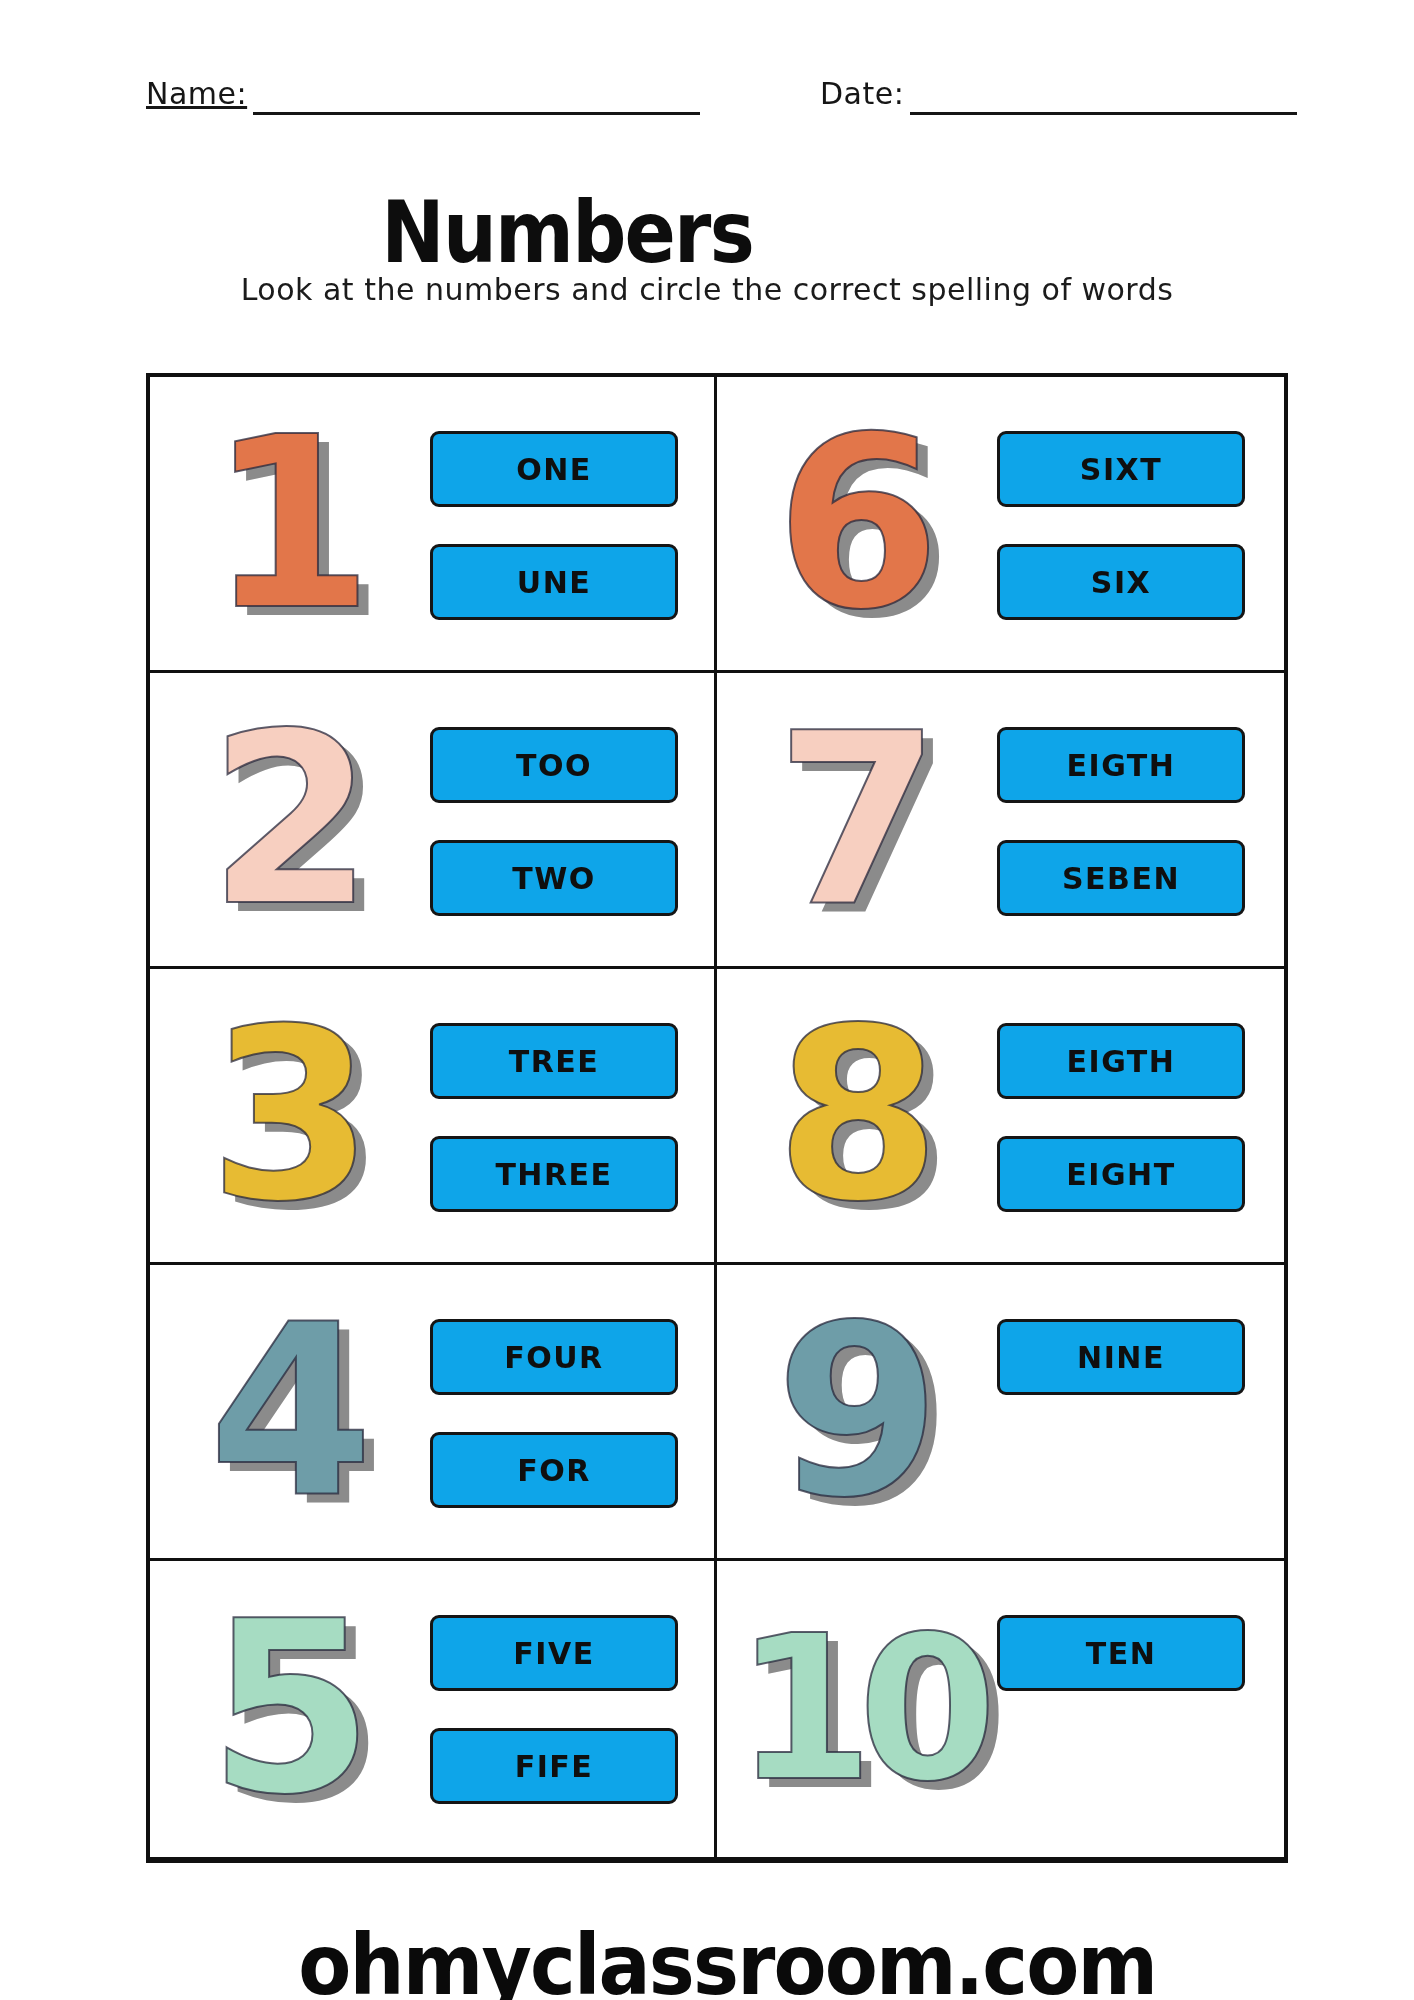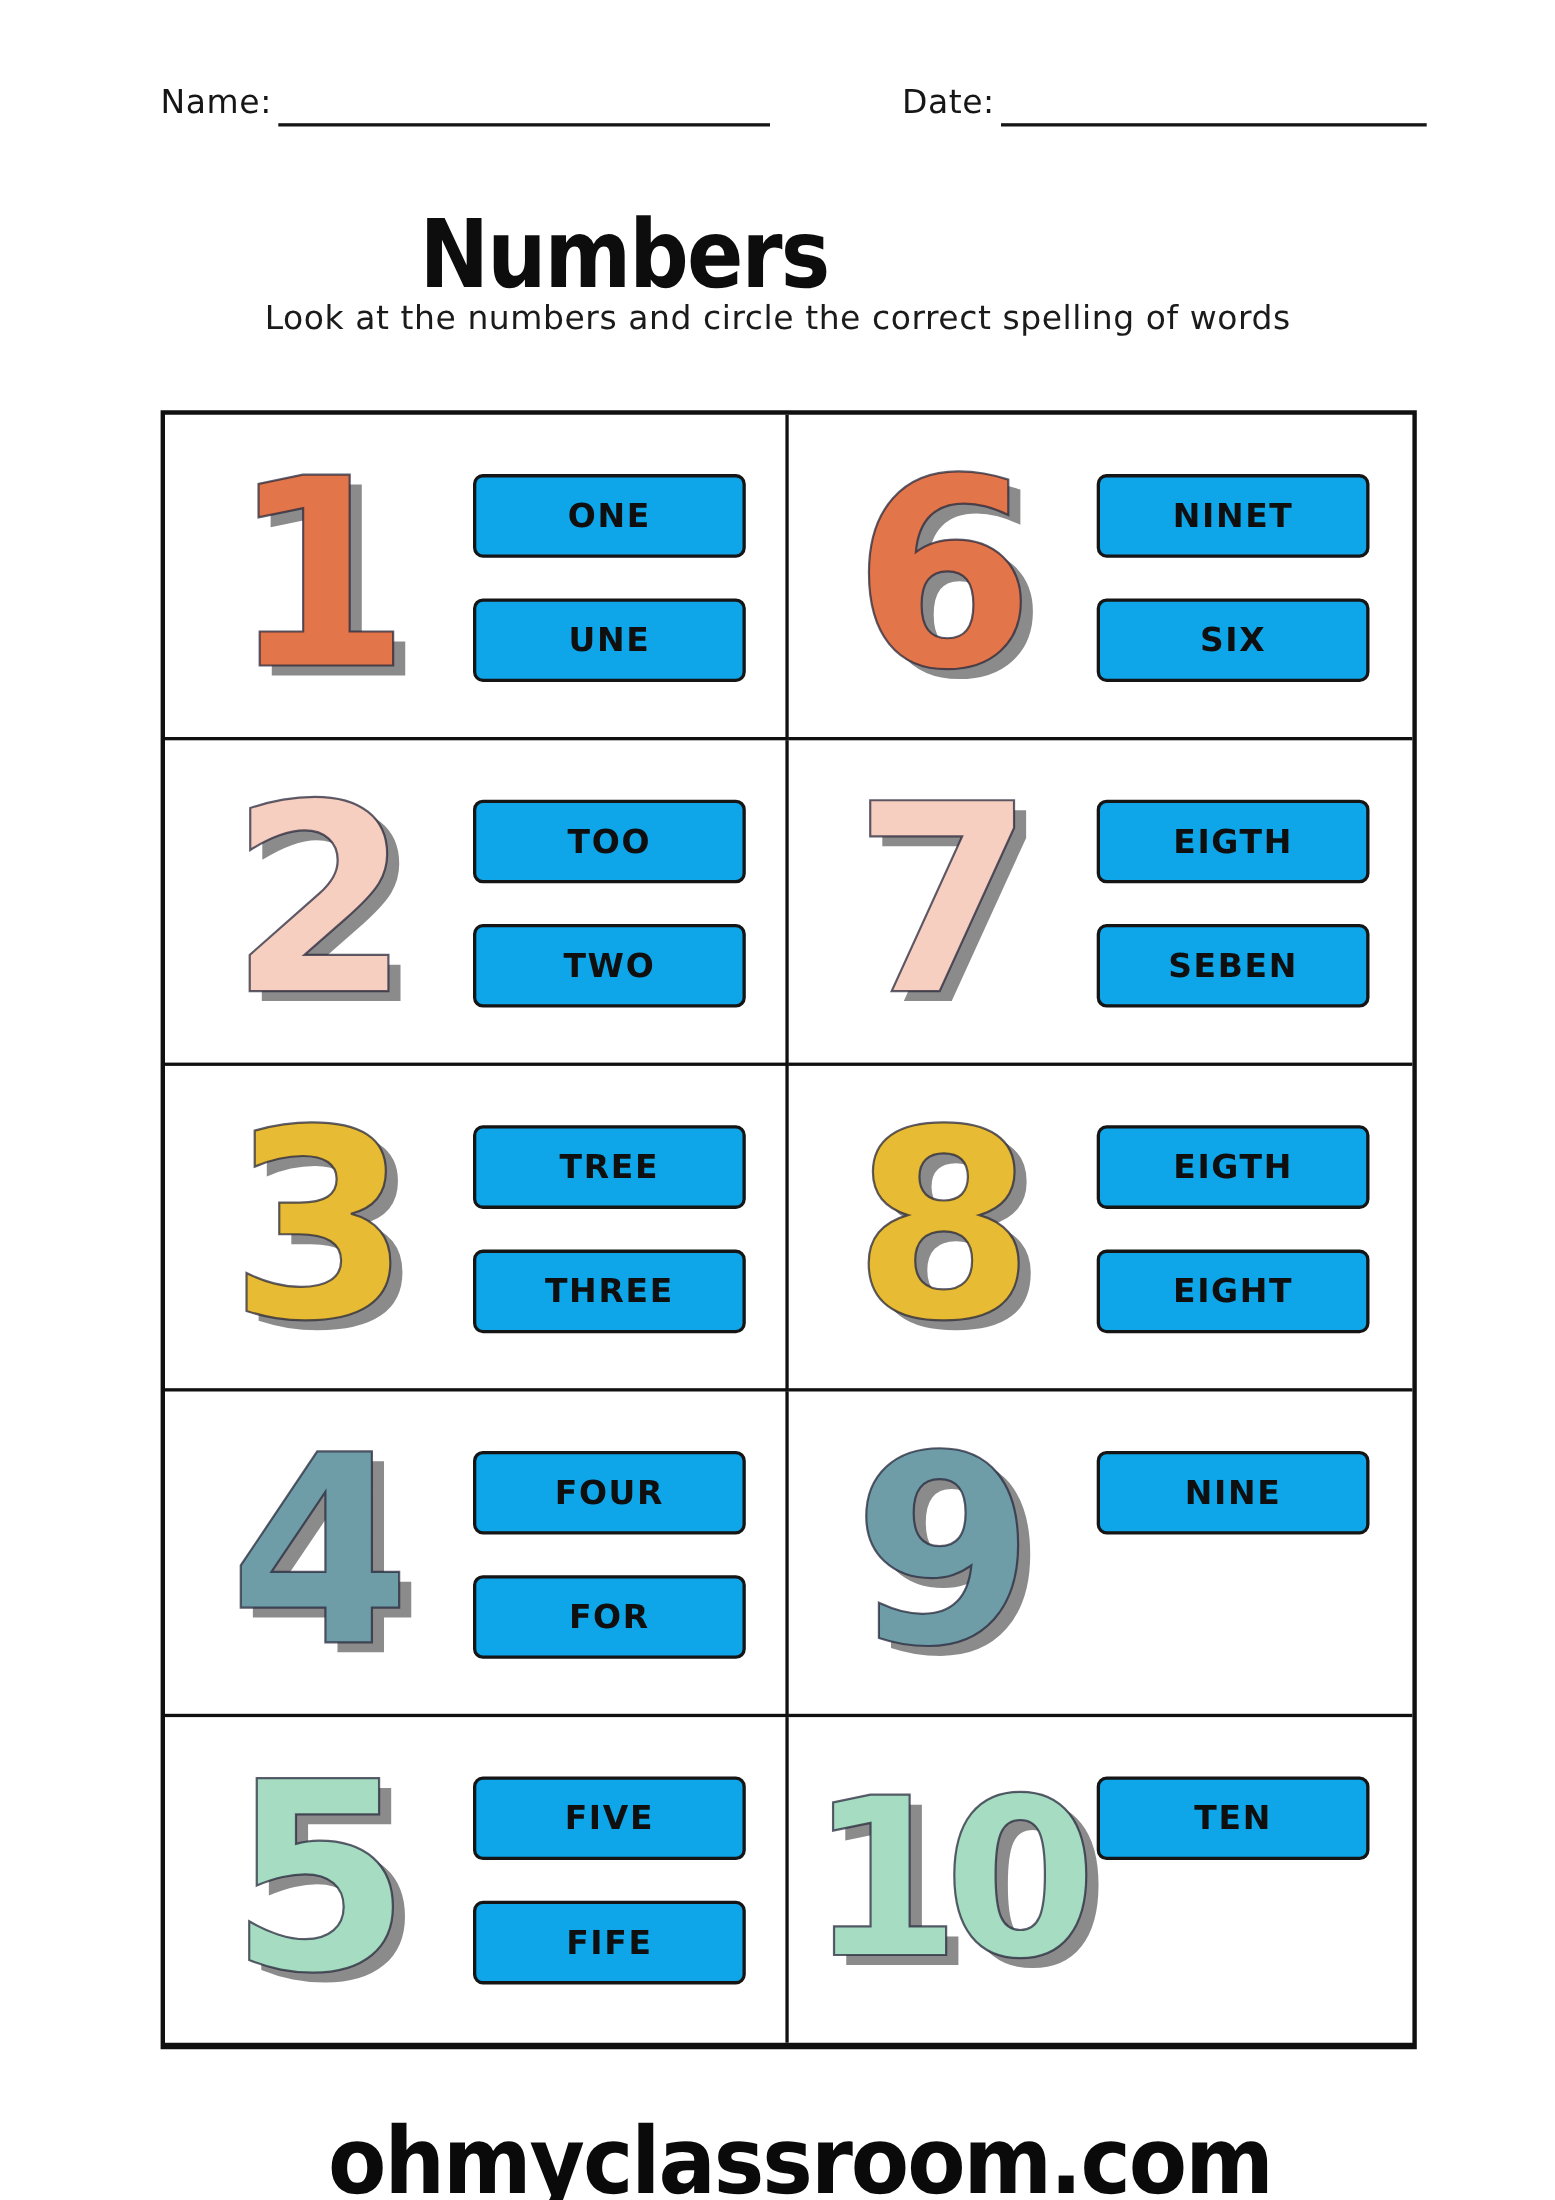--- a/index.html
+++ b/index.html
@@ -2,21 +2,21 @@
 <html><head>
 <meta charset="utf-8">
 <style>
   html,body{margin:0;padding:0;}
   body{
     width:1414px;height:2000px;position:relative;background:#ffffff;
     font-family:"DejaVu Sans",sans-serif;color:#111;overflow:hidden;
   }
   
   .field-label{position:absolute;top:76px;font-size:30px;font-weight:400;color:#161616;letter-spacing:.5px;}
-  #name-label{left:146px;}
+  #name-label{left:146px;text-decoration:underline;}
   #date-label{left:820px;}
   .write-line{position:absolute;top:84px;height:28px;border-bottom:3px solid #161616;}
   #name-line{left:253px;width:447px;}
   #date-line{left:910px;width:387px;}
 
   .title-wrap{position:absolute;top:182px;left:0;width:1134px;text-align:center;}
   .title-inner{display:inline-block;font-size:86px;font-weight:800;letter-spacing:-2px;transform:scaleX(.88);transform-origin:center;color:#0d0d0d;}
   .subtitle-wrap{position:absolute;top:272px;left:0;width:1414px;text-align:center;}
   .subtitle-inner{display:inline-block;font-size:30px;font-weight:500;letter-spacing:.5px;color:#1b1b1b;}
 
@@ -71,21 +71,21 @@
     <div class="cell col0 rowline">
       <div class="num" style="color: rgb(226, 118, 74); text-shadow: rgb(139, 139, 139) 11px 9px 0px;">1</div>
       <div class="opts">
         <div class="opt">ONE</div>
         <div class="opt">UNE</div>
       </div>
     </div>
     <div class="cell rowline">
       <div class="num" style="color: rgb(226, 118, 74); text-shadow: rgb(139, 139, 139) 11px 9px 0px;">6</div>
       <div class="opts">
-        <div class="opt">NINET</div>
+        <div class="opt">SIXT</div>
         <div class="opt">SIX</div>
       </div>
     </div>
     <div class="cell col0 rowline">
       <div class="num" style="color: rgb(247, 207, 192); text-shadow: rgb(139, 139, 139) 11px 9px 0px;">2</div>
       <div class="opts">
         <div class="opt">TOO</div>
         <div class="opt">TWO</div>
       </div>
     </div>

